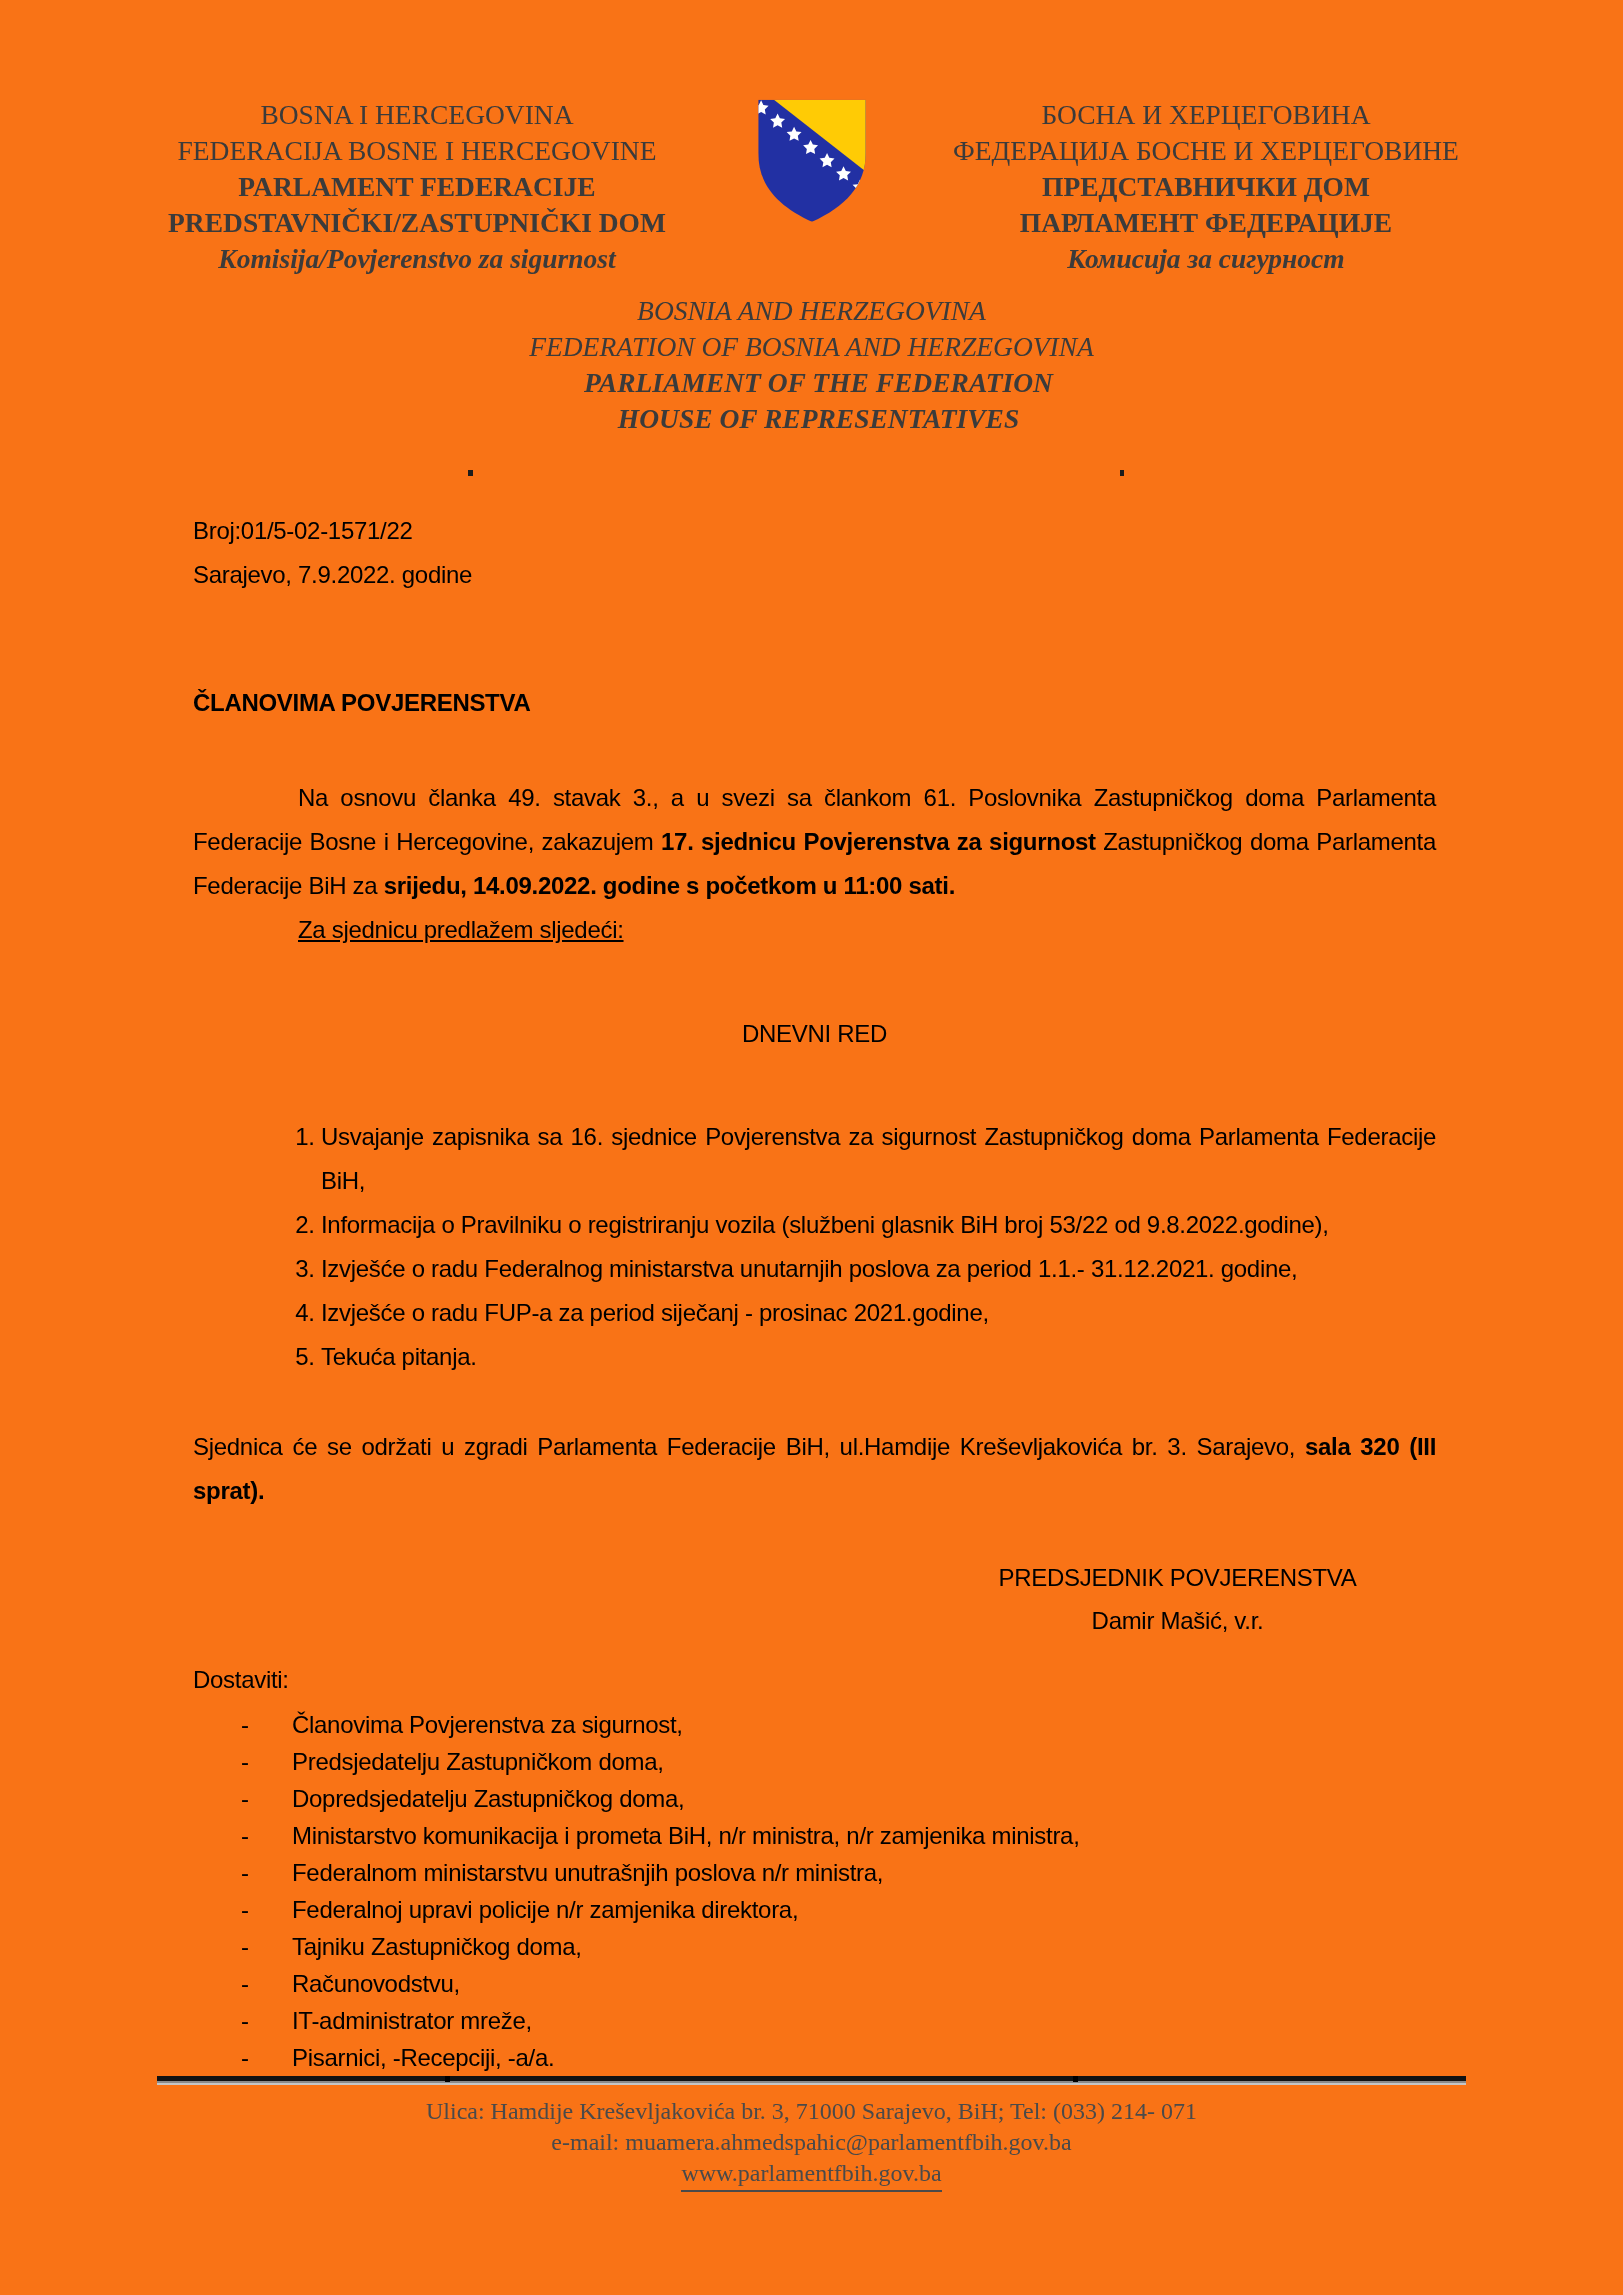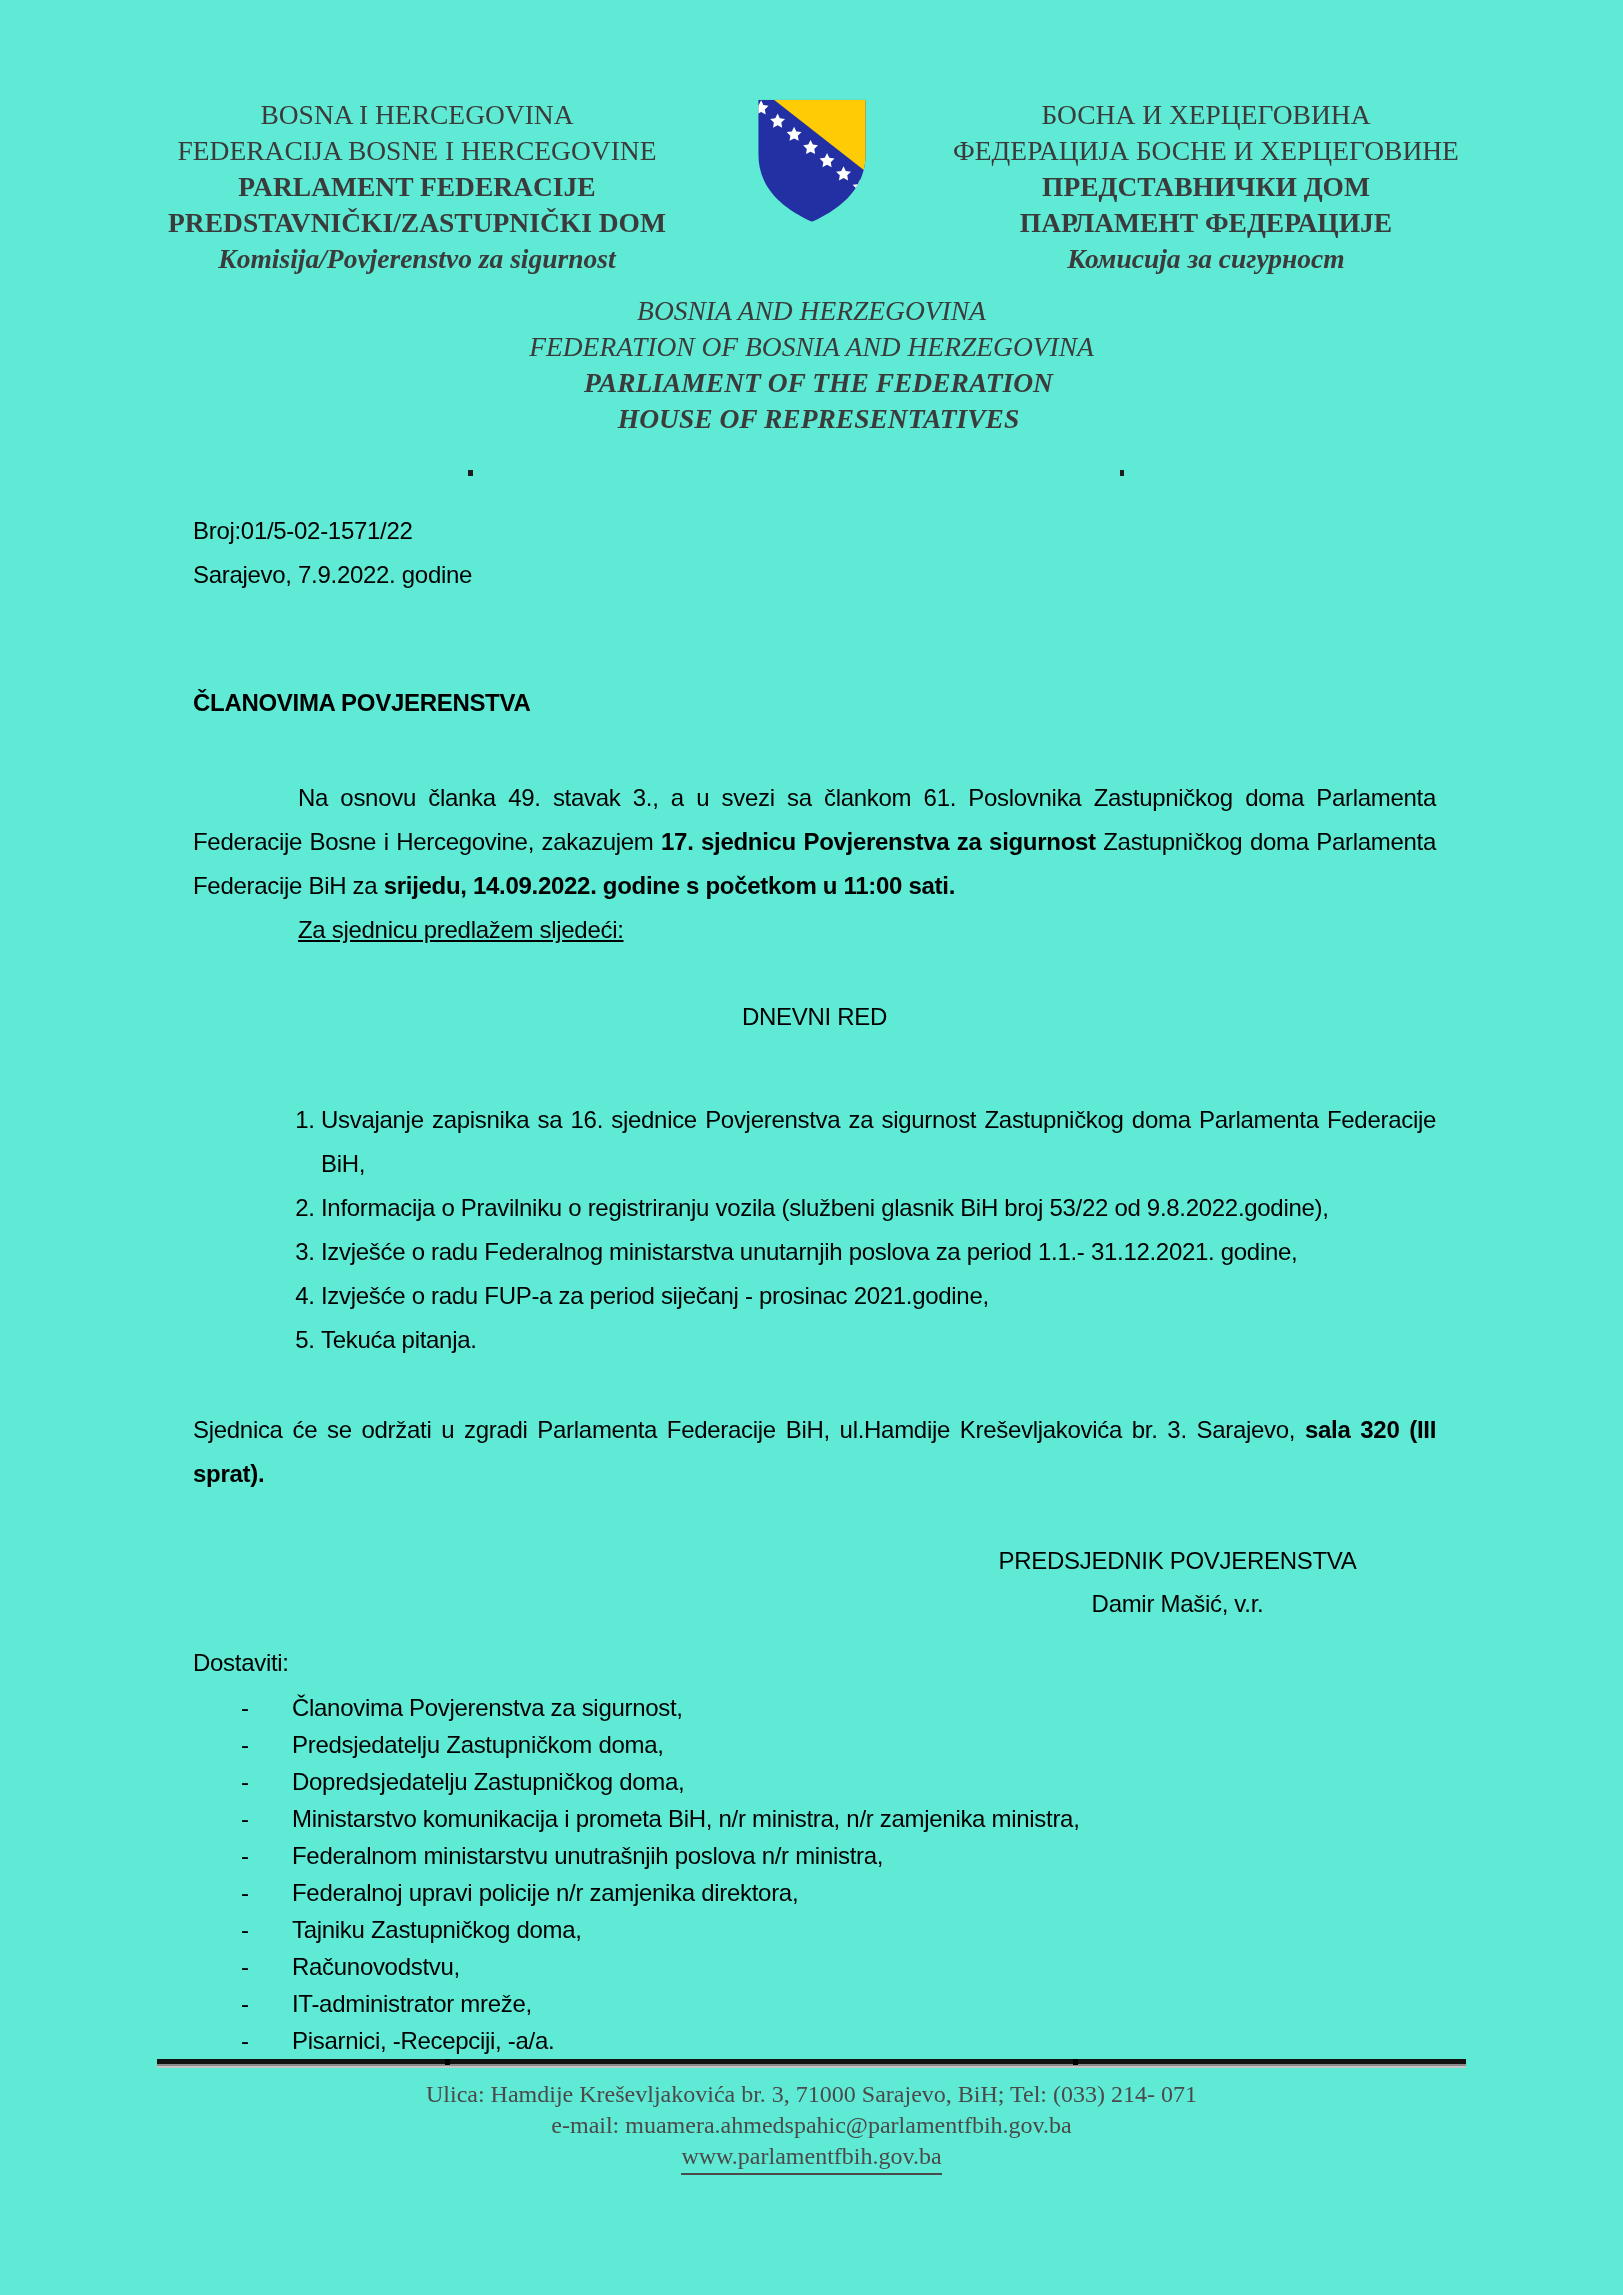--- a/index.html
+++ b/index.html
@@ -1,20 +1,20 @@
 <!DOCTYPE html>
 <html style="font-size:10.5px"><head>
 <meta charset="utf-8">
 <style>
   html, body { margin: 0; padding: 0; background: #ffffff; }
   .page {
     position: relative;
     width: 1623px;
     height: 2295px;
-    background: #5eead4;
+    background: #f97316;
     display: flex;
     flex-direction: column;
     overflow: hidden;
     color: #000;
   }
 
   
   .header-row {
     margin: 97px 111px 0 111px;
     display: flex;
@@ -70,21 +70,21 @@
     margin: 0 187px 0 193px;
   }
   .meta { margin-top: 38px; }
   .addressee { margin-top: 84px; font-weight: bold; }
   .intro {
     margin-top: 51px;
     text-align: justify;
     text-indent: 105px;
   }
   .propose-line { text-indent: 105px; text-decoration: underline; }
-  .agenda-title { margin-top: 43px; text-align: center; }
+  .agenda-title { margin-top: 60px; text-align: center; }
   ol.agenda {
     margin: 59px 0 0 0;
     padding-left: 128px;
     list-style-type: decimal;
   }
   ol.agenda li { text-align: justify; }
   .location-par { margin-top: 46px; text-align: justify; }
   .signature {
     margin-top: 43px;
     margin-left: auto;

